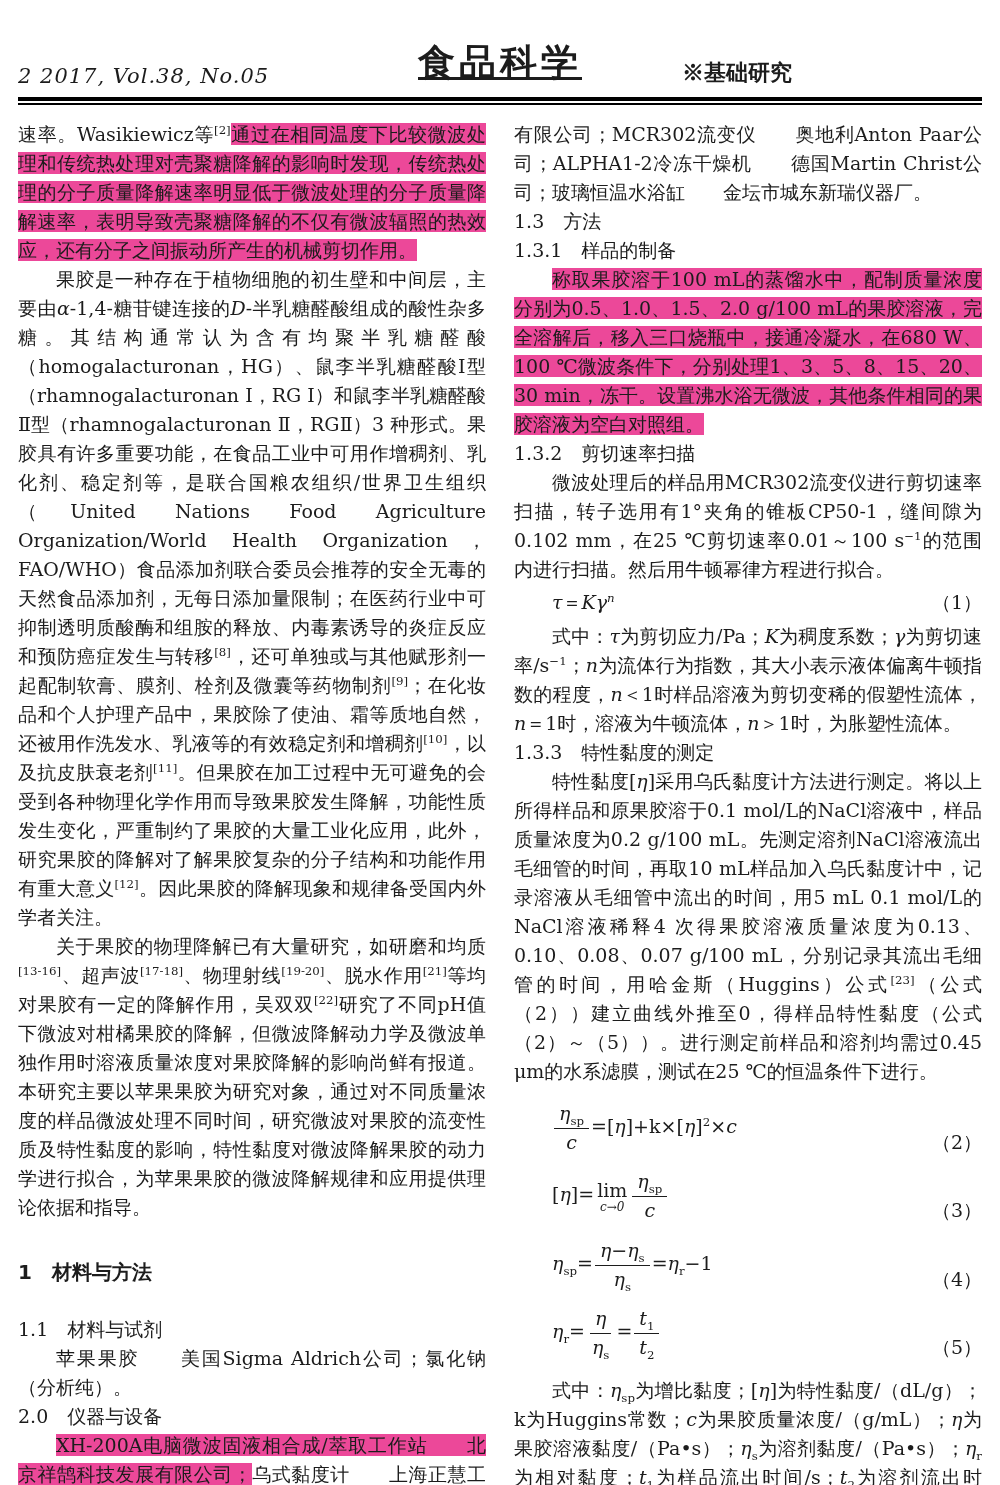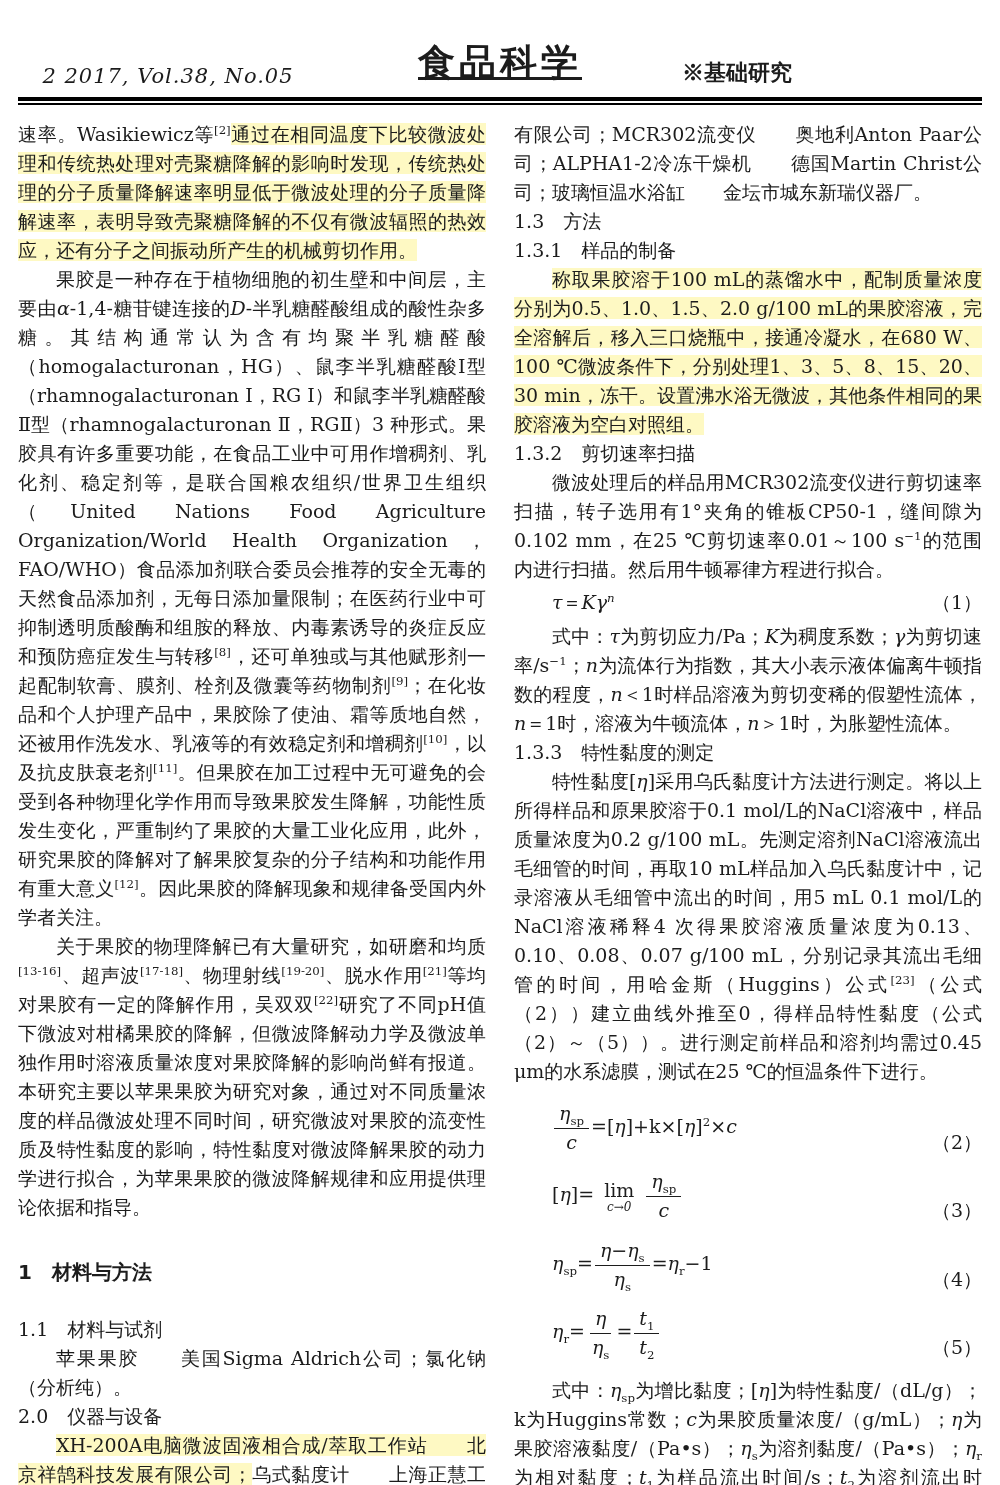--- a/index.html
+++ b/index.html
@@ -3,51 +3,51 @@
 <meta charset="utf-8">
 <style>
   html,body{margin:0;padding:0;}
   body{
     width:1000px;height:1485px;background:#ffffff;color:#1c1c1c;
     font-family:"DejaVu Serif","Liberation Serif",serif;
     overflow:hidden;
   }
   .page{padding:38px 18px 0 18px;}
   .header-row{display:flex;justify-content:space-between;align-items:flex-end;}
-  .page-info{font-style:italic;font-size:21px;width:300px;letter-spacing:1px;text-align:center;}
+  .page-info{font-style:italic;font-size:21px;width:300px;letter-spacing:1px;}
   .journal-title{
     font-size:37px;font-weight:bold;letter-spacing:4px;
     font-family:"DejaVu Sans","Liberation Sans",sans-serif;
     text-decoration:underline;
   }
   .section-label{font-size:22px;font-weight:bold;width:300px;text-align:left;}
   .rules{margin-top:9px;}
   .rule-thick{height:4px;background:#000;}
   .rule-thin{height:2px;background:#000;margin-top:2px;}
   .columns{display:flex;gap:28px;margin-top:15px;}
   .col{flex:1;min-width:0;font-size:19px;line-height:29px;text-align:justify;}
   .col p{margin:0;}
   .indent{text-indent:2em;}
   .h1{
     font-family:"DejaVu Sans","Liberation Sans",sans-serif;
     font-weight:bold;font-size:20px;margin:36px 0 28px 0 !important;text-align:left;
   }
   .h2{text-align:left;}
-  .hl{background:#fef9c3;}
+  .hl{background:#ec4899;}
   .it{font-style:italic;}
   sup{font-size:0.62em;line-height:0;}
   sub{font-size:0.62em;line-height:0;}
   .formula{display:flex;align-items:flex-end;margin:16px 0;padding-left:2em;line-height:1.25;}
   .formula-f1{margin:7px 0;}
   .formula-body{flex:1;}
   .formula-number{margin-left:8px;white-space:nowrap;}
   .frac{display:inline-flex;flex-direction:column;align-items:center;vertical-align:middle;margin:0 2px;}
   .frac-top{padding:0 5px 2px 5px;border-bottom:1.6px solid #1c1c1c;white-space:nowrap;}
   .frac-bot{padding:2px 5px 0 5px;white-space:nowrap;}
-  .lim{display:inline-flex;flex-direction:column;align-items:center;vertical-align:middle;margin:0 10px;line-height:1;}
+  .lim{display:inline-flex;flex-direction:column;align-items:center;vertical-align:middle;margin:0 3px;line-height:1;}
   .lim-under{font-size:12px;margin-top:1px;}
 </style>
 </head>
 <body>
 
 <div class="page">
   <div class="header-row">
     <span class="page-info">2    2017, Vol.38, No.05</span>
     <span class="journal-title">食品科学</span>
     <span class="section-label">※基础研究</span>

